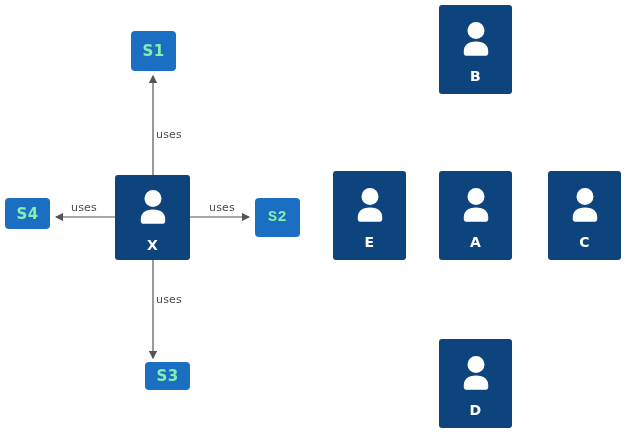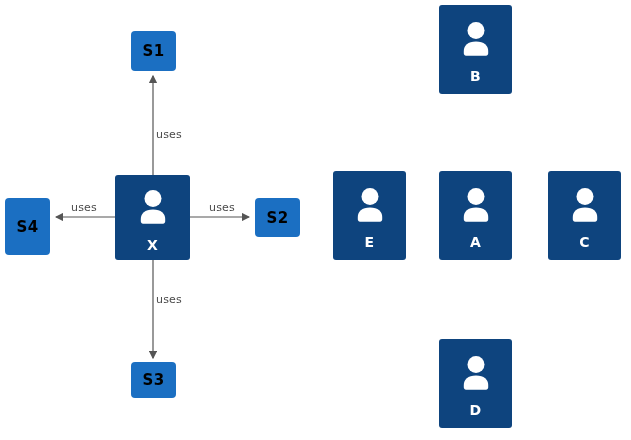--- a/index.html
+++ b/index.html
@@ -46,21 +46,21 @@
   .service-box {
     position: absolute;
     background: #1b6fc2;
     border-radius: 4px;
     display: flex;
     align-items: center;
     justify-content: center;
     box-sizing: border-box;
   }
   .service-label {
-    color: #000000;
+    color: #86efac;
     font-size: 15px;
     font-weight: bold;
     letter-spacing: 0.5px;
   }
 
   
   .edge-layer {
     position: absolute;
     left: 0;
     top: 0;
@@ -100,29 +100,29 @@
 
   <div class="edge-label" style="left:156px; top:128px;">uses</div>
   <div class="edge-label" style="left:209px; top:201px;">uses</div>
   <div class="edge-label" style="left:156px; top:293px;">uses</div>
   <div class="edge-label" style="left:71px; top:201px;">uses</div>
 
   <div class="service-box" style="left:131px; top:31px; width:45px; height:40px;">
     <span class="service-label">S1</span>
   </div>
 
-  <div class="service-box" style="left:255px; top:198px; width:45px; height:39px;">
+  <div class="service-box" style="left:255px; top:198px; width:45px; height:39px;font-family:Liberation Mono, monospace;">
     <span class="service-label">S2</span>
   </div>
 
-  <div class="service-box" style="left:131px; top:362px; width:45px; height:36px;">
+  <div class="service-box" style="left:145px; top:362px; width:45px; height:28px;">
     <span class="service-label">S3</span>
   </div>
 
-  <div class="service-box" style="left:5px; top:198px; width:45px; height:57px;">
+  <div class="service-box" style="left:5px; top:198px; width:45px; height:31px;">
     <span class="service-label">S4</span>
   </div>
 
   <div class="actor-card central" style="left:115px; top:175px; width:75px; height:85px;">
     <span class="actor-glyph">
       <svg width="40" height="40" viewBox="0 0 40 40">
         <circle cx="20" cy="11.5" r="8.5" fill="#ffffff"></circle>
         <path d="M20 22.5c-8.2 0-12.2 4.2-12.2 9.4v2.6c0 1.2 1 2.2 2.2 2.2h20c1.2 0 2.2-1 2.2-2.2v-2.6c0-5.2-4-9.4-12.2-9.4z" fill="#ffffff"></path>
       </svg>
     </span>

